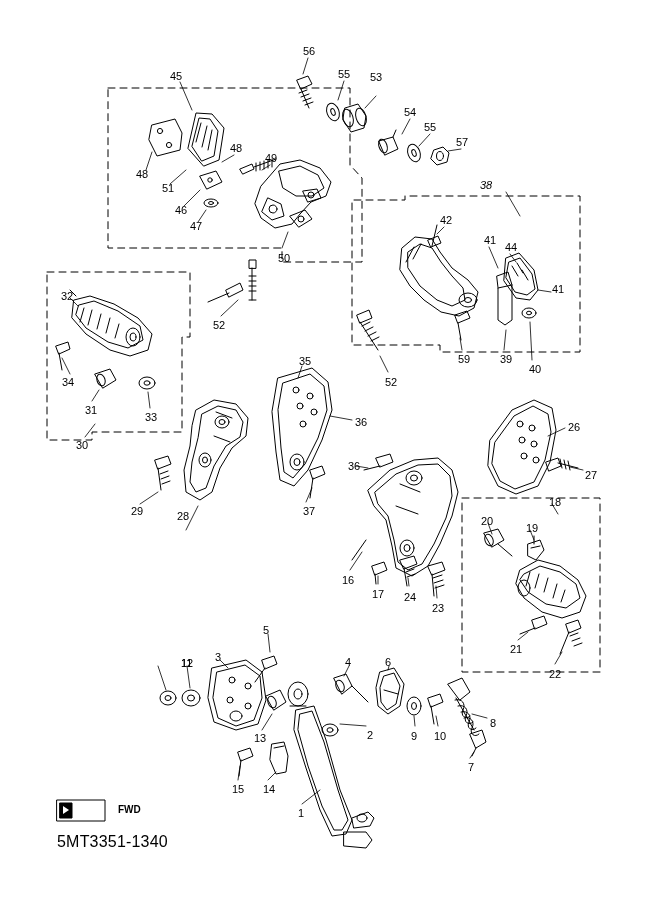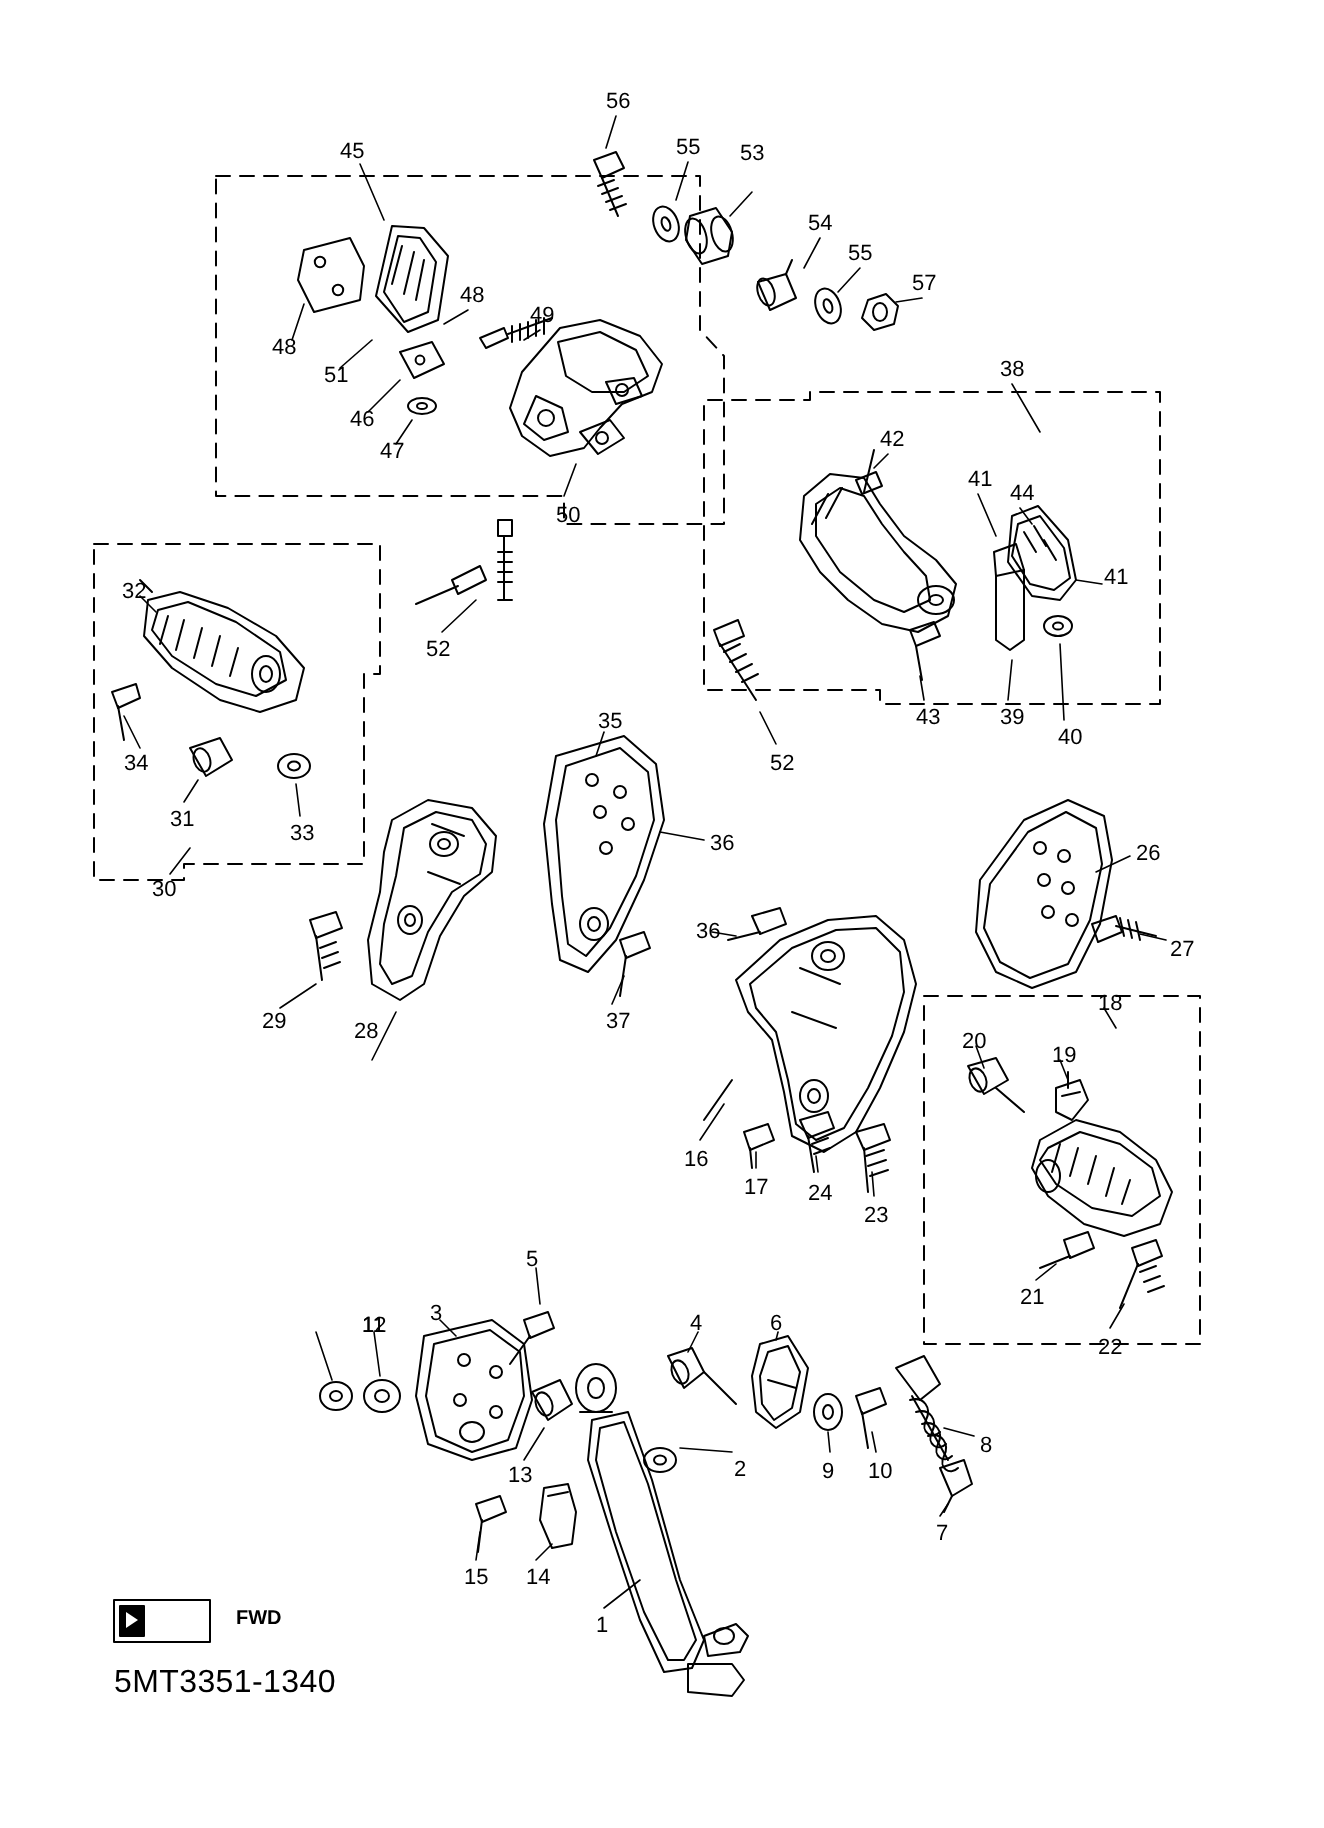--- a/index.html
+++ b/index.html
@@ -419,30 +419,30 @@
       <div class="callout" style="left: 338px; top: 69px;">55</div>
       <div class="callout" style="left: 370px; top: 72px;">53</div>
       <div class="callout" style="left: 170px; top: 71px;">45</div>
       <div class="callout" style="left: 404px; top: 107px;">54</div>
       <div class="callout" style="left: 424px; top: 122px;">55</div>
       <div class="callout" style="left: 456px; top: 137px;">57</div>
       <div class="callout" style="left: 230px; top: 143px;">48</div>
       <div class="callout" style="left: 136px; top: 169px;">48</div>
       <div class="callout" style="left: 265px; top: 153px;">49</div>
       <div class="callout" style="left: 162px; top: 183px;">51</div>
-      <div class="callout" style="left: 500px; top: 180px;">38</div>
+      <div class="callout" style="left: 480px; top: 180px; font-style: italic;">38</div>
       <div class="callout" style="left: 175px; top: 205px;">46</div>
       <div class="callout" style="left: 190px; top: 221px;">47</div>
       <div class="callout" style="left: 278px; top: 253px;">50</div>
       <div class="callout" style="left: 440px; top: 215px;">42</div>
       <div class="callout" style="left: 484px; top: 235px;">41</div>
       <div class="callout" style="left: 505px; top: 242px;">44</div>
       <div class="callout" style="left: 552px; top: 284px;">41</div>
       <div class="callout" style="left: 213px; top: 320px;">52</div>
-      <div class="callout" style="left: 458px; top: 354px;">43</div>
+      <div class="callout" style="left: 458px; top: 354px;">59</div>
       <div class="callout" style="left: 500px; top: 354px;">39</div>
       <div class="callout" style="left: 529px; top: 364px;">40</div>
       <div class="callout" style="left: 61px; top: 291px;">32</div>
       <div class="callout" style="left: 385px; top: 377px;">52</div>
       <div class="callout" style="left: 62px; top: 377px;">34</div>
       <div class="callout" style="left: 85px; top: 405px;">31</div>
       <div class="callout" style="left: 145px; top: 412px;">33</div>
       <div class="callout" style="left: 76px; top: 440px;">30</div>
       <div class="callout" style="left: 299px; top: 356px;">35</div>
       <div class="callout" style="left: 355px; top: 417px;">36</div>

